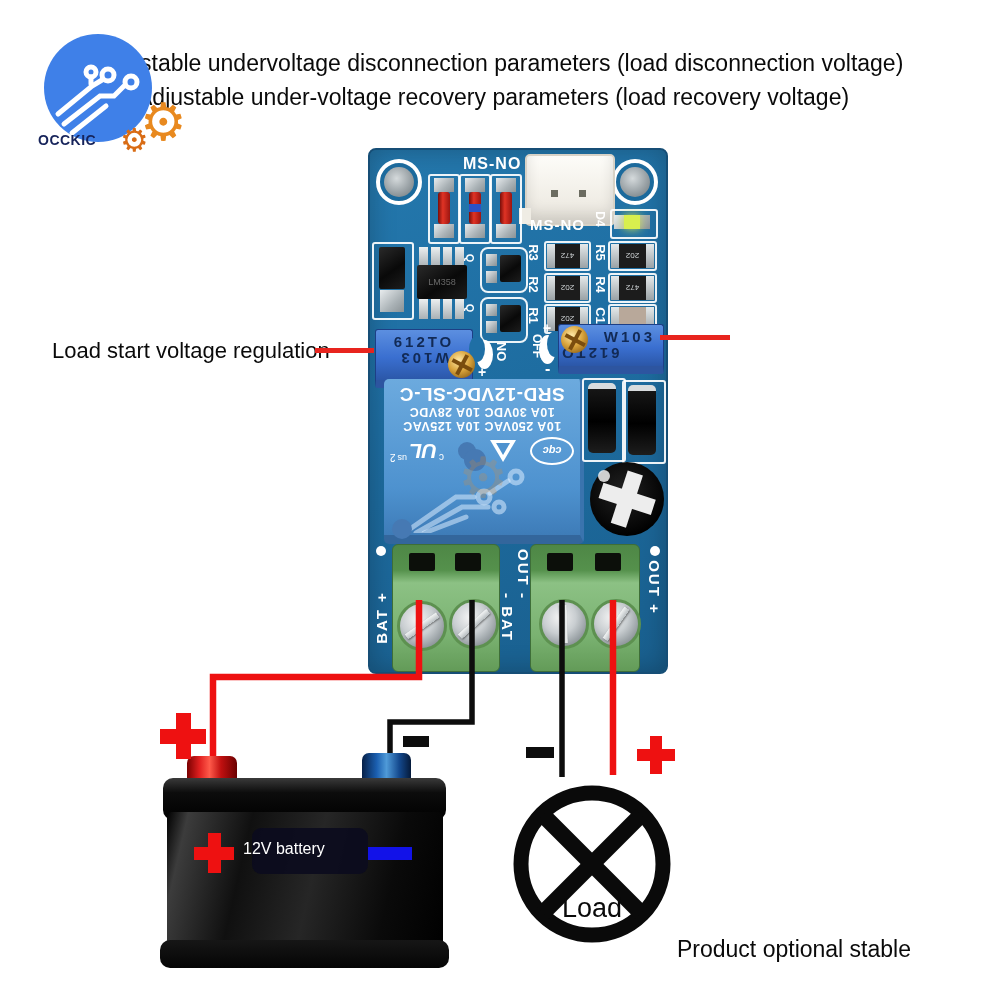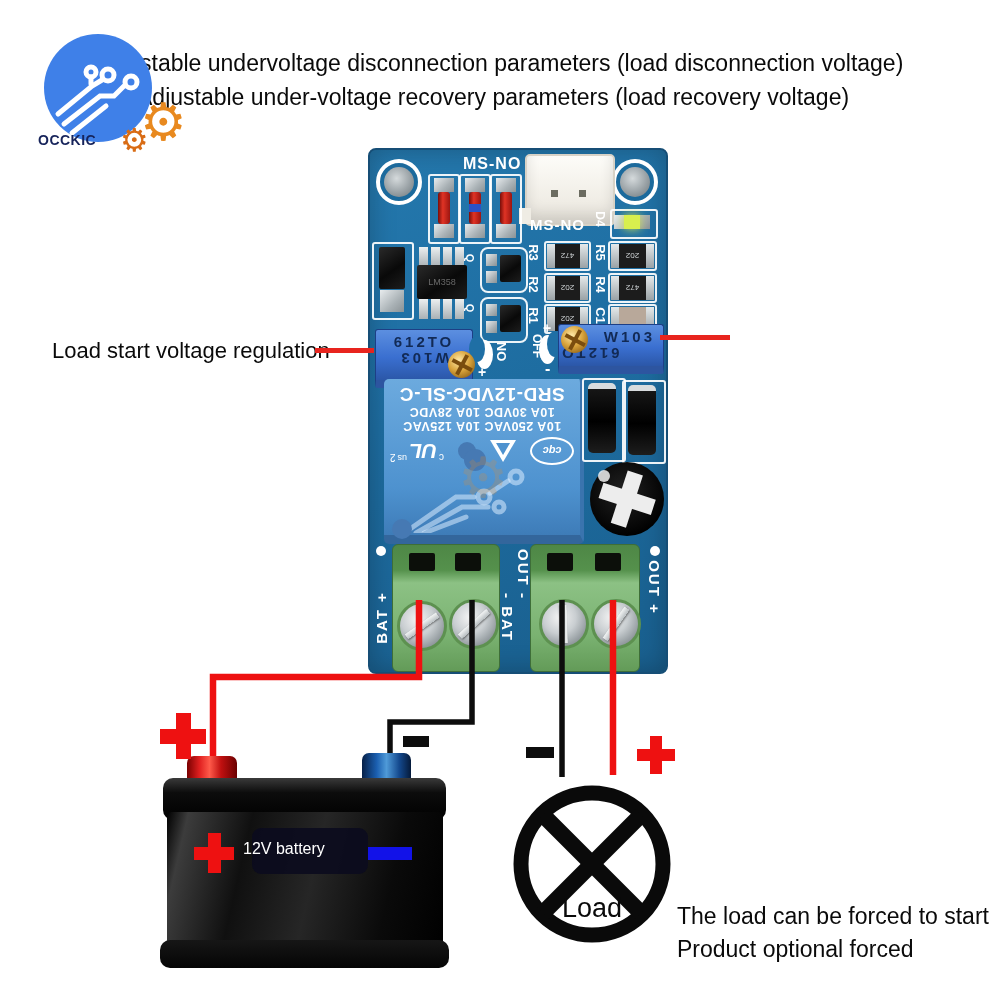--- a/index.html
+++ b/index.html
@@ -365,16 +365,15 @@
     <div class="batt-base abs" style="left:5px;top:192px;width:289px;height:28px;"></div>
   </div>
 
   <svg class="abs" style="left:500px;top:775px;z-index:4;" width="190" height="190">
     <circle cx="92" cy="89" r="71" fill="#ffffff" stroke="#0a0a0a" stroke-width="15"></circle>
     <line x1="43" y1="40" x2="141" y2="138" stroke="#0a0a0a" stroke-width="16"></line>
     <line x1="141" y1="40" x2="43" y2="138" stroke="#0a0a0a" stroke-width="16"></line>
   </svg>
   <div class="abs txt" style="left:562px;top:893px;font-size:27px;z-index:5;">Load</div>
 
-  <div class="abs txt" style="left:677px;top:903px;font-size:23px;">The load can be forced to start</div>
-  <div class="abs txt" style="left:677px;top:936px;font-size:23px;">Product optional forced</div>
+  <div class="abs txt" style="left:677px;top:936px;font-size:23px;">Product optional stable</div>
 
 </div>
 
 </body></html>

